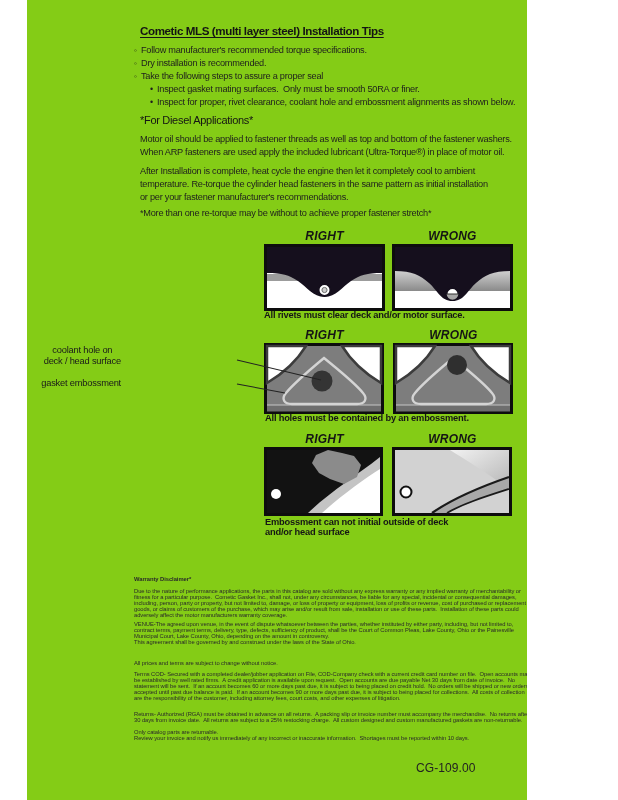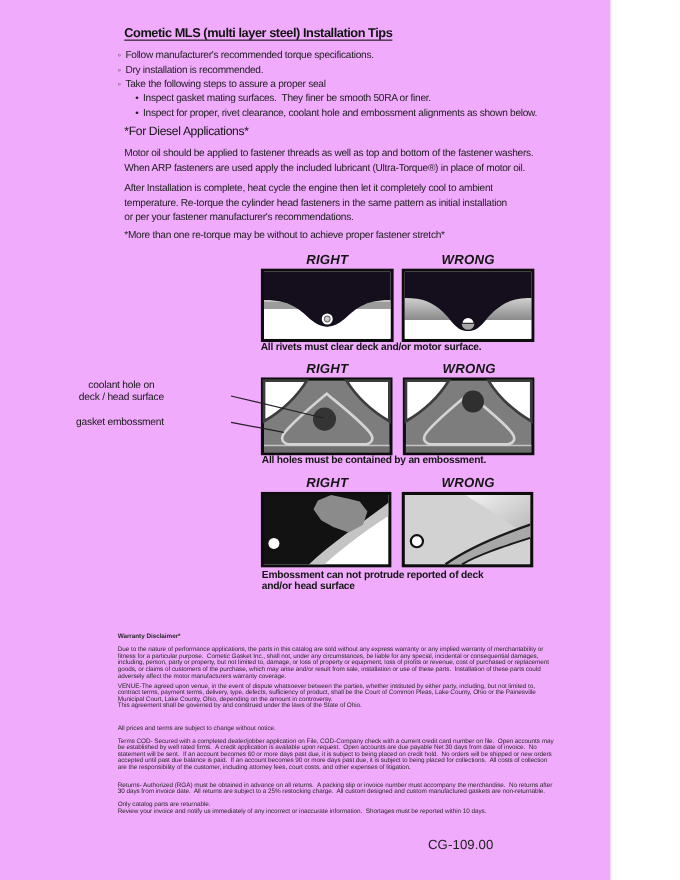--- a/index.html
+++ b/index.html
@@ -1,18 +1,18 @@
 <!DOCTYPE html>
 <html><head>
 <meta charset="utf-8">
 <style>
   html,body{margin:0;padding:0;background:#ffffff;}
   .page{
-    position:relative;width:555px;height:800px;background:#f0abfc;
-    font-family:"Liberation Sans", sans-serif;color:#1c1c1c;overflow:hidden;
+    position:relative;width:500px;height:800px;background:#84cc16;
+    font-family:"Liberation Sans", sans-serif;color:#1c1c1c;overflow:hidden;margin-left:27px;
   }
   .abs{position:absolute;}
   .title{
     left:113px;top:24px;font-size:11.6px;font-weight:bold;letter-spacing:-0.4px;
     text-decoration:underline;text-underline-offset:2px;color:#141414;white-space:pre;
   }
   .tips{left:107px;top:44px;}
   .tip{display:flex;align-items:flex-start;line-height:13px;font-size:9.2px;letter-spacing:-0.25px;white-space:pre;color:#1e1e1e;}
   .tip .b{width:7px;font-size:8px;line-height:13px;}
   .tip.sub{margin-left:16px;}
@@ -34,21 +34,21 @@
 <body>
 
 <div class="page">
 
   <div class="abs title">Cometic MLS (multi layer steel) Installation Tips</div>
 
   <div class="abs tips">
     <div class="tip"><span class="b">◦</span><span>Follow manufacturer's recommended torque specifications.</span></div>
     <div class="tip"><span class="b">◦</span><span>Dry installation is recommended.</span></div>
     <div class="tip"><span class="b">◦</span><span>Take the following steps to assure a proper seal</span></div>
-    <div class="tip sub"><span class="b">•</span><span>Inspect gasket mating surfaces.  They finer be smooth 50RA or finer.</span></div>
+    <div class="tip sub"><span class="b">•</span><span>Inspect gasket mating surfaces.  Only must be smooth 50RA or finer.</span></div>
     <div class="tip sub"><span class="b">•</span><span>Inspect for proper, rivet clearance, coolant hole and embossment alignments as shown below.</span></div>
   </div>
 
   <div class="abs diesel-heading">*For Diesel Applications*</div>
   <div class="abs para p1">Motor oil should be applied to fastener threads as well as top and bottom of the fastener washers.
 When ARP fasteners are used apply the included lubricant (Ultra-Torque®) in place of motor oil.</div>
   <div class="abs para p2">After Installation is complete, heat cycle the engine then let it completely cool to ambient
 temperature. Re-torque the cylinder head fasteners in the same pattern as initial installation
 or per your fastener manufacturer's recommendations.</div>
   <div class="abs para pnote">*More than one re-torque may be without to achieve proper fastener stretch*</div>
@@ -136,21 +136,21 @@
       </linearGradient>
     </defs>
     <rect x="1.5" y="1.5" width="117" height="66" fill="#d2d2d2" stroke="#0d0d0d" stroke-width="3"></rect>
     <path d="M58,3 L117,3 L117,42 C95,26 74,13 58,3 Z" fill="url(#g2)"></path>
     <path d="M117,30 C88,40 60,52 40,66 L55,66 C70,57 92,50 117,42 Z" fill="#a8a8a8"></path>
     <path d="M117,30 C88,40 60,52 40,66" stroke="#1a1a1a" stroke-width="2.2" fill="none"></path>
     <path d="M117,42 C92,50 70,57 55,66" stroke="#1a1a1a" stroke-width="1.8" fill="none"></path>
     <circle cx="14" cy="45" r="5.5" fill="#ffffff" stroke="#111111" stroke-width="2"></circle>
   </svg>
 
-  <div class="abs dg-caption" style="left:238px;top:518px;">Embossment can not protrude reported of deck
+  <div class="abs dg-caption" style="left:238px;top:518px;">Embossment can not initial outside of deck
 and/or head surface</div>
 
   <div class="abs fineprint fp-head" style="top:576px;">Warranty Disclaimer*</div>
   <div class="abs fineprint" style="top:588px;">Due to the nature of performance applications, the parts in this catalog are sold without any express warranty or any implied warranty of merchantability or
 fitness for a particular purpose.  Cometic Gasket Inc., shall not, under any circumstances, be liable for any special, incidental or consequential damages,
 including, person, party or property, but not limited to, damage, or loss of property or equipment, loss of profits or revenue, cost of purchased or replacement
 goods, or claims of customers of the purchase, which may arise and/or result from sale, installation or use of these parts.  Installation of these parts could
 adversely affect the motor manufacturers warranty coverage.</div>
   <div class="abs fineprint" style="top:621px;">VENUE-The agreed upon venue, in the event of dispute whatsoever between the parties, whether instituted by either party, including, but not limited to,
 contract terms, payment terms, delivery, type, defects, sufficiency of product, shall be the Court of Common Pleas, Lake County, Ohio or the Painesville

